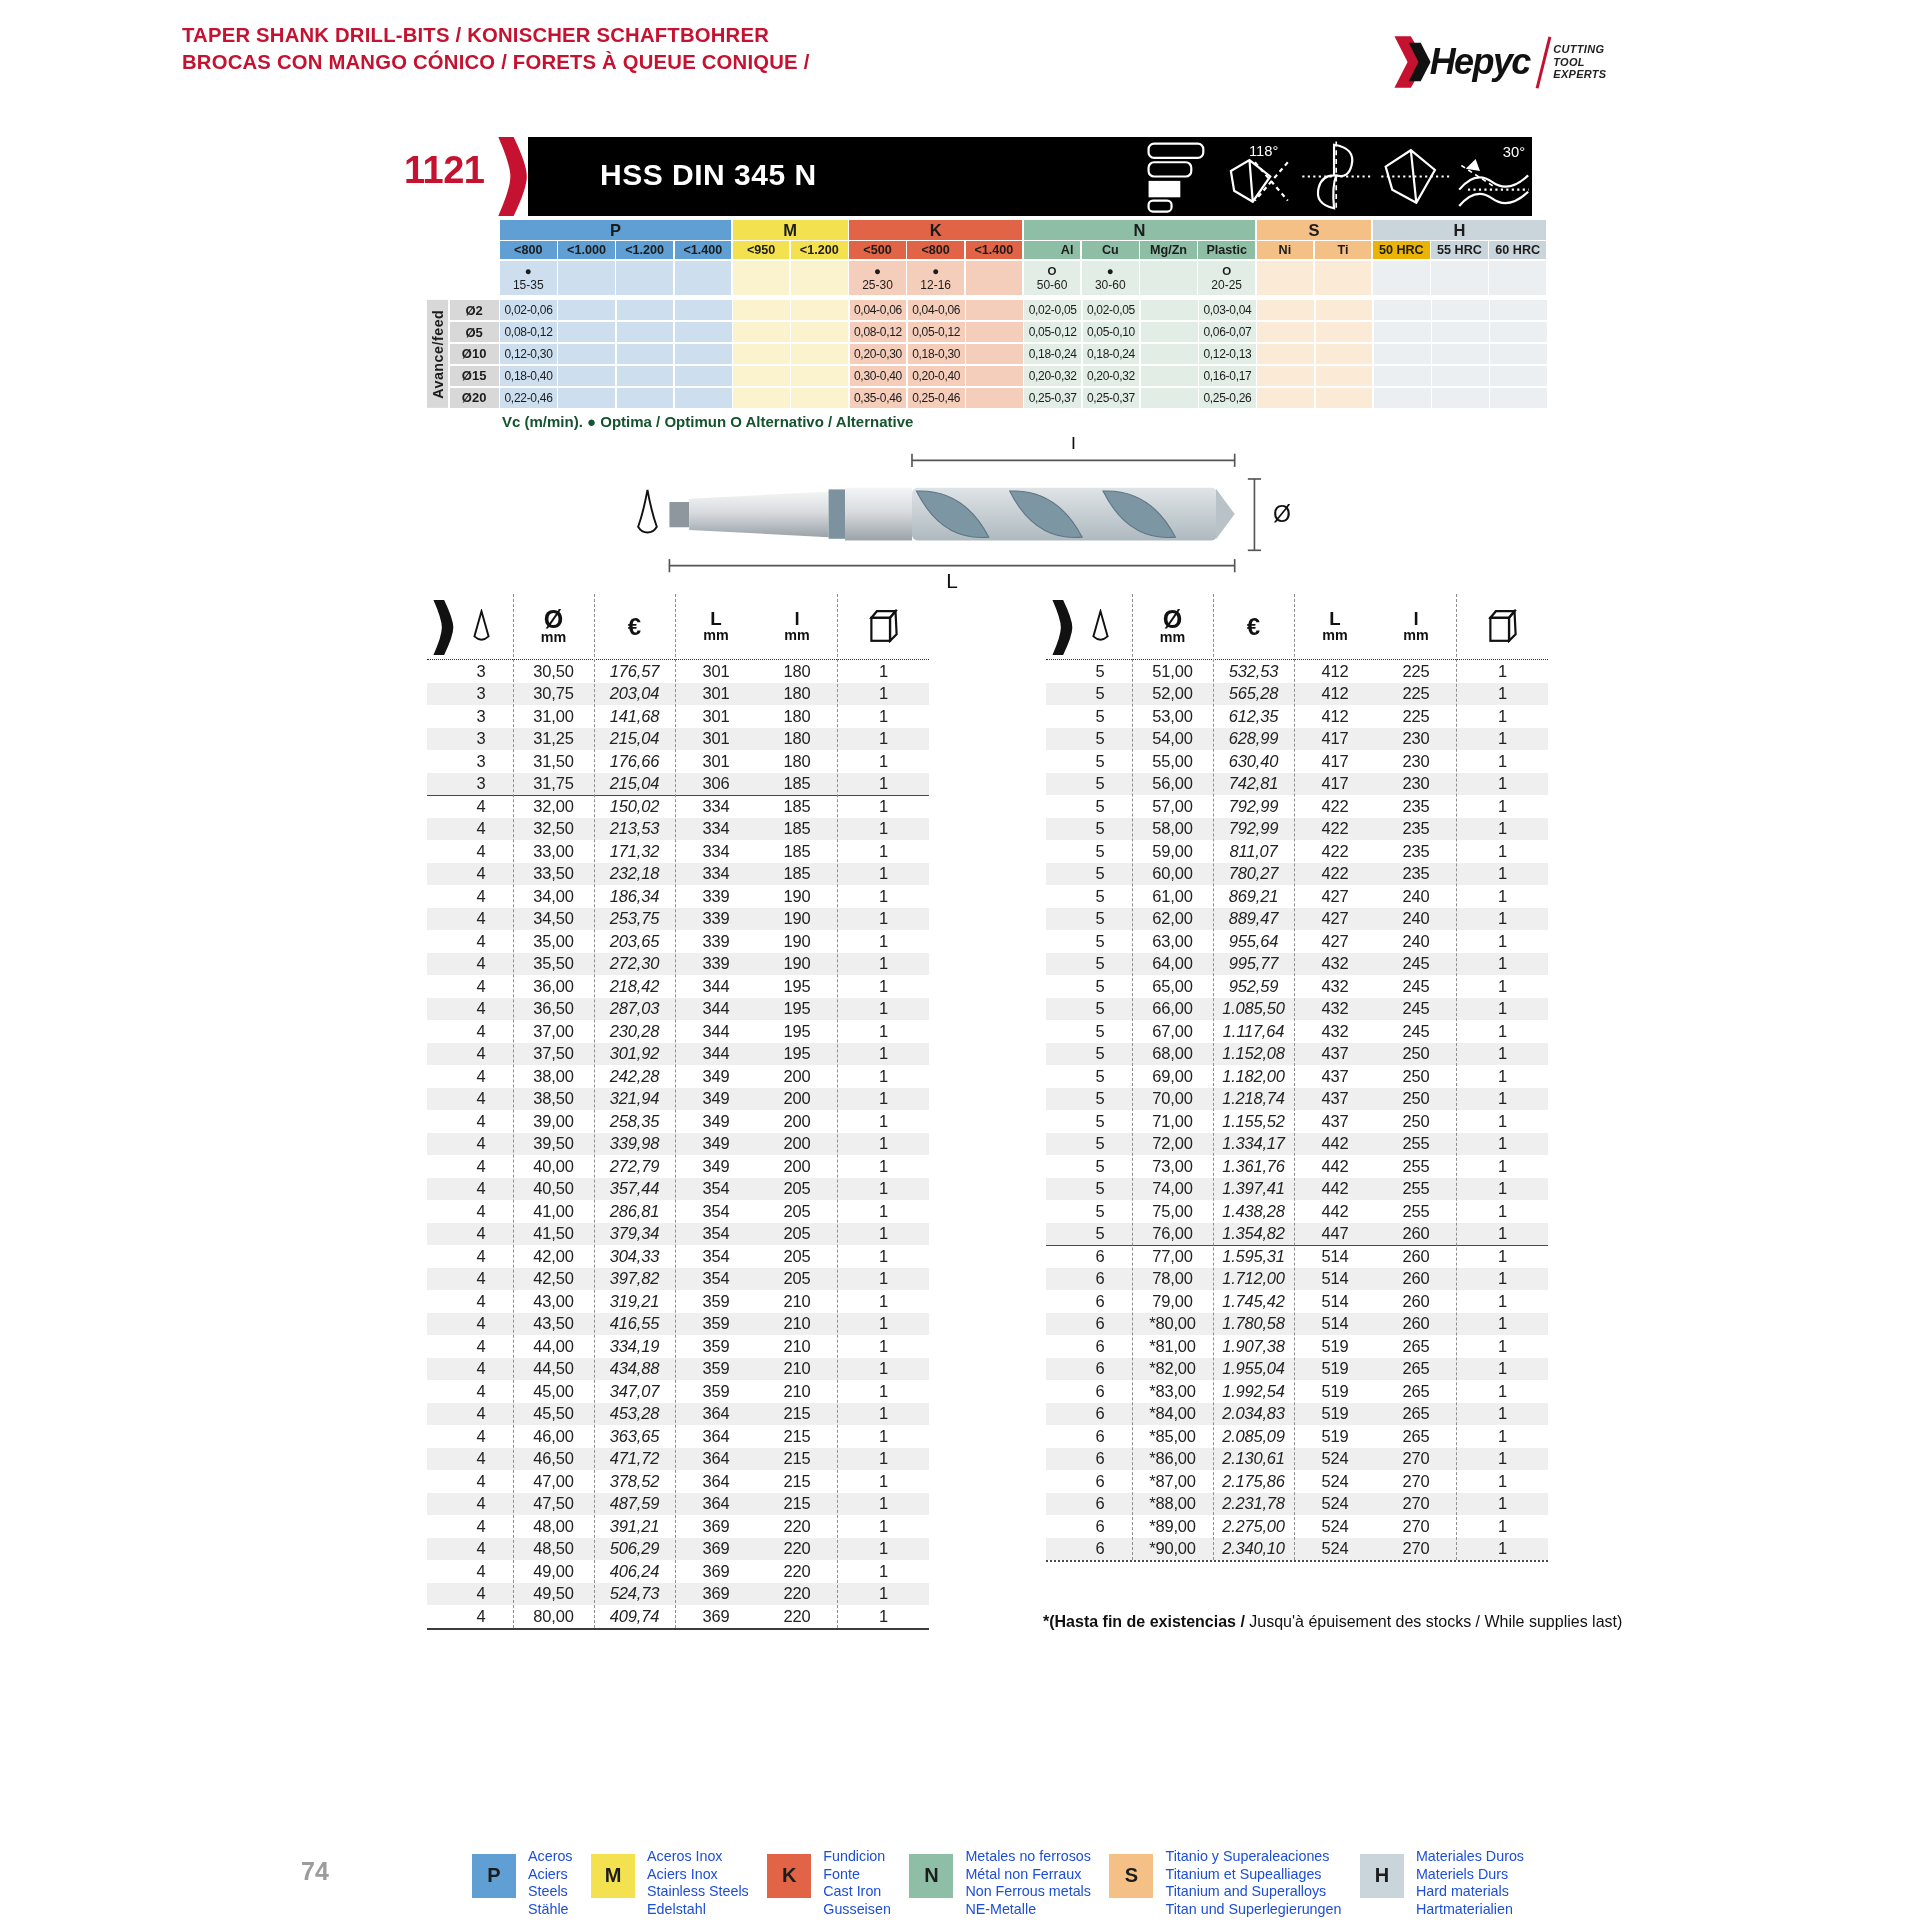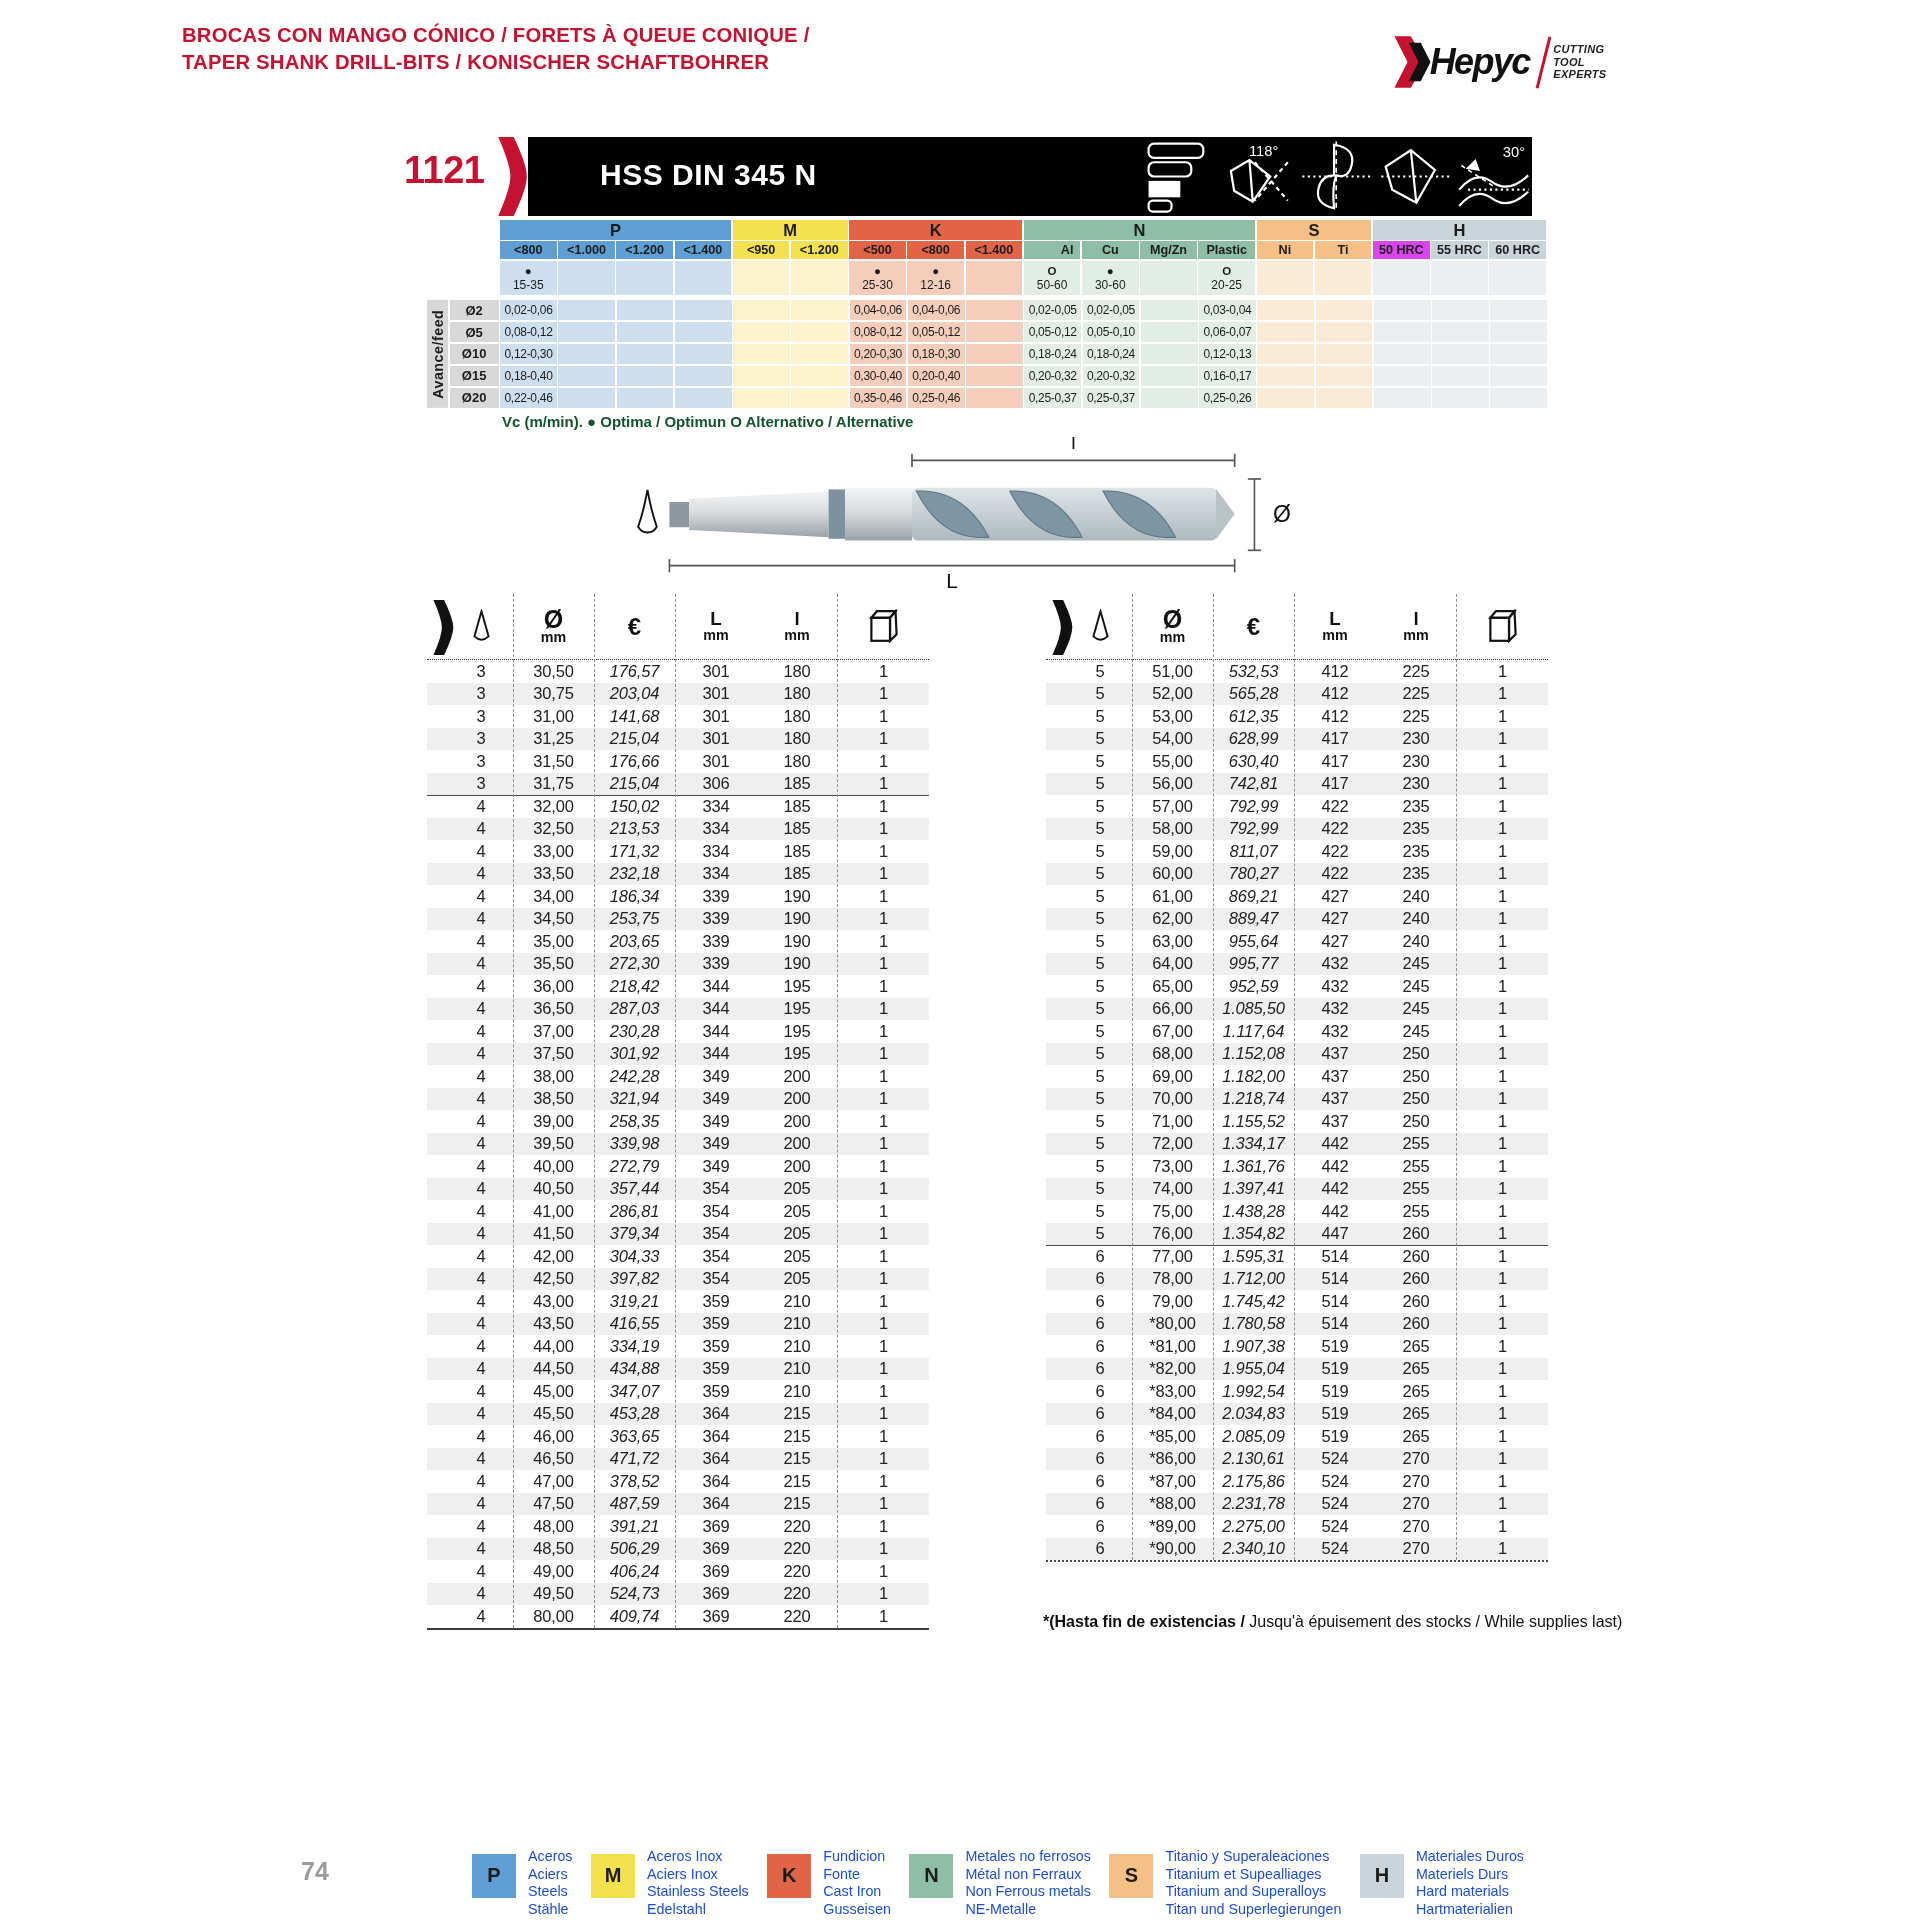--- a/index.html
+++ b/index.html
@@ -77,22 +77,22 @@
   .page-num{position:absolute;left:301px;top:1857px;font-size:25px;font-weight:bold;color:#9c9c9c;}
 
   svg text{font-family:"Liberation Sans",sans-serif;}
 </style>
 </head>
 <body>
 
 <div id="page">
 
   <div class="header-title">
+    <div>TAPER SHANK DRILL-BITS / KONISCHER SCHAFTBOHRER</div>
     <div>BROCAS CON MANGO CÓNICO / FORETS À QUEUE CONIQUE /</div>
-    <div>TAPER SHANK DRILL-BITS / KONISCHER SCHAFTBOHRER</div>
   </div>
 
   <div class="logo">
     <svg class="logo-mark" viewBox="0 0 74 106">
       <polygon points="4,6 34,6 58,48 58,58 34,100 4,100 28,53" fill="#c51230"></polygon>
       <polygon points="30,18 52,18 70,53 52,88 30,88 48,53" fill="#111"></polygon>
     </svg>
     <span class="brand">Hepyc</span>
     <span class="logo-slash"></span>
     <div class="tagline">
@@ -158,21 +158,21 @@
       <div class="mat-sh" style="background: rgb(244, 225, 79);">&lt;1.200</div>
       <div class="mat-sh" style="background: rgb(225, 100, 70);">&lt;500</div>
       <div class="mat-sh" style="background: rgb(225, 100, 70);">&lt;800</div>
       <div class="mat-sh" style="background: rgb(225, 100, 70);">&lt;1.400</div>
       <div class="mat-sh" style="background: rgb(143, 190, 166); padding-left: 30px;">Al</div>
       <div class="mat-sh" style="background: rgb(143, 190, 166);">Cu</div>
       <div class="mat-sh" style="background: rgb(143, 190, 166);">Mg/Zn</div>
       <div class="mat-sh" style="background: rgb(143, 190, 166);">Plastic</div>
       <div class="mat-sh" style="background: rgb(244, 192, 134);">Ni</div>
       <div class="mat-sh" style="background: rgb(244, 192, 134);">Ti</div>
-      <div class="mat-sh" style="background: #d946ef;">50 HRC</div>
+      <div class="mat-sh" style="background: #eab308;">50 HRC</div>
       <div class="mat-sh" style="background: rgb(201, 212, 219);">55 HRC</div>
       <div class="mat-sh" style="background: rgb(201, 212, 219);">60 HRC</div>
     </div>
   <div id="mat-vc" class="mat-grid">
       <div class="mat-vc-cell" style="background: rgb(205, 222, 238);">
         <div class="mk">●</div>
         <div>15-35</div>
       </div>
       <div class="mat-vc-cell" style="background: rgb(205, 222, 238);"></div>
       <div class="mat-vc-cell" style="background: rgb(205, 222, 238);"></div>

